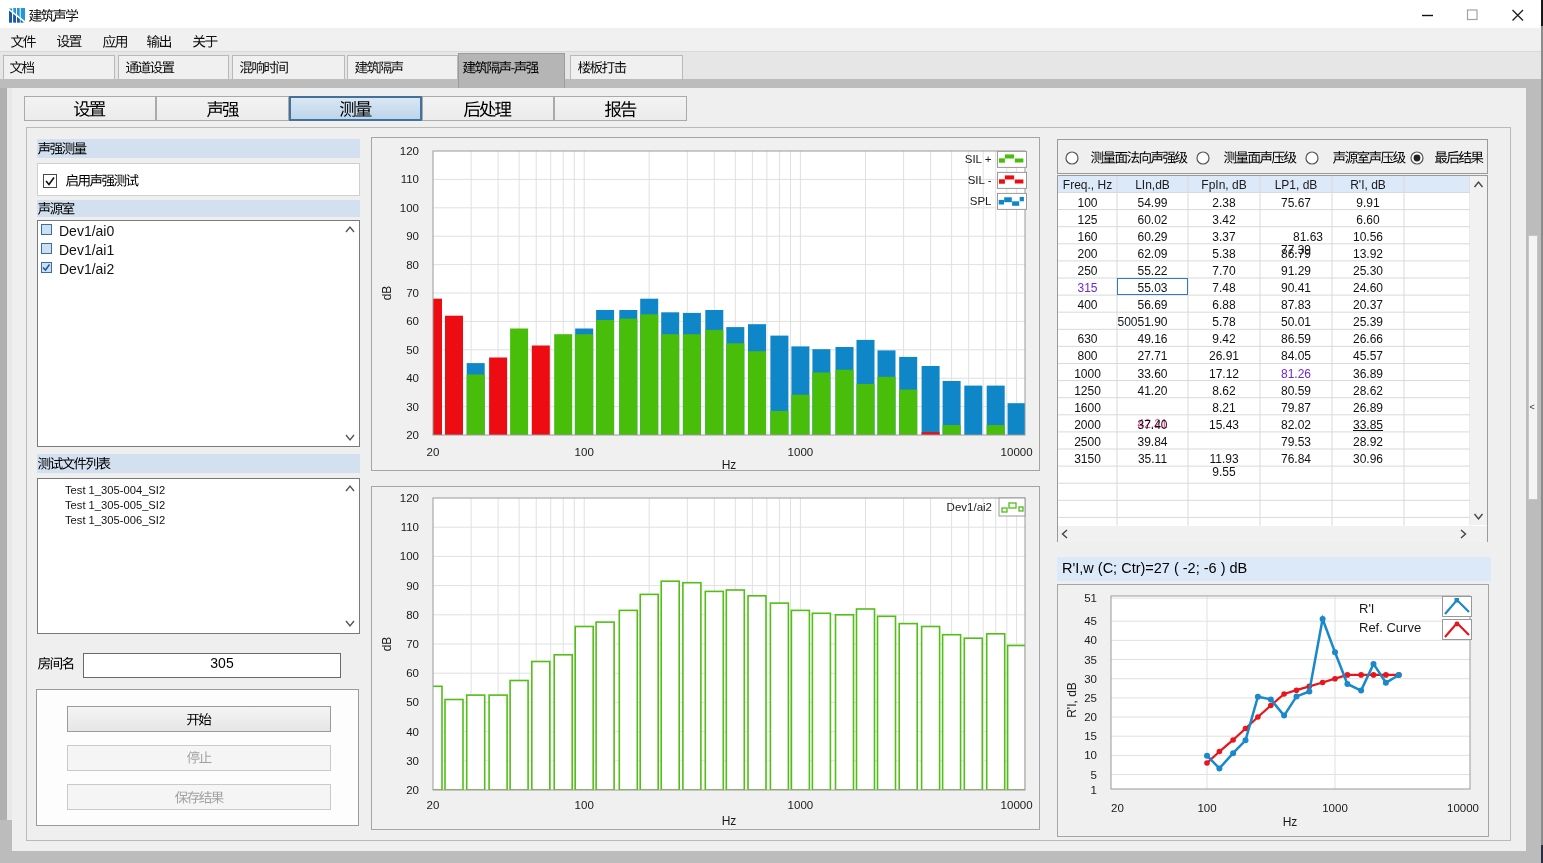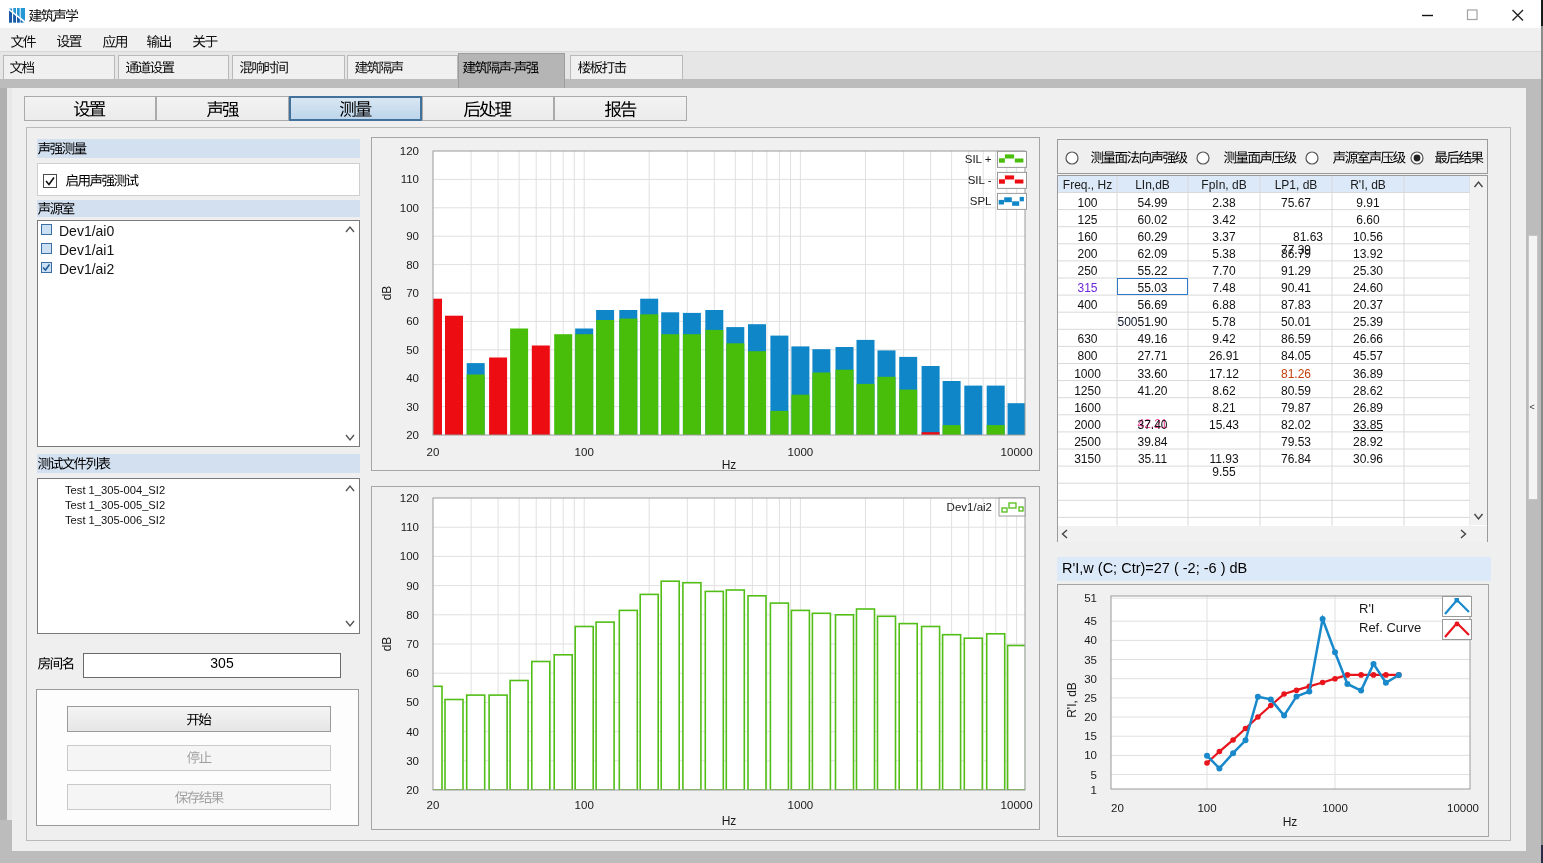--- a/index.html
+++ b/index.html
@@ -766,21 +766,21 @@
 <div style="position:absolute;left:1296px;top:330.35px;font:normal 12px 'Liberation Sans',sans-serif;color:#111;line-height:18px;white-space:pre;transform:translateX(-50%);">86.59</div>
 <div style="position:absolute;left:1368px;top:330.35px;font:normal 12px 'Liberation Sans',sans-serif;color:#111;line-height:18px;white-space:pre;transform:translateX(-50%);">26.66</div>
 <div style="position:absolute;left:1087.5px;top:347.45px;font:normal 12px 'Liberation Sans',sans-serif;color:#111;line-height:18px;white-space:pre;transform:translateX(-50%);">800</div>
 <div style="position:absolute;left:1152.5px;top:347.45px;font:normal 12px 'Liberation Sans',sans-serif;color:#111;line-height:18px;white-space:pre;transform:translateX(-50%);">27.71</div>
 <div style="position:absolute;left:1224px;top:347.45px;font:normal 12px 'Liberation Sans',sans-serif;color:#111;line-height:18px;white-space:pre;transform:translateX(-50%);">26.91</div>
 <div style="position:absolute;left:1296px;top:347.45px;font:normal 12px 'Liberation Sans',sans-serif;color:#111;line-height:18px;white-space:pre;transform:translateX(-50%);">84.05</div>
 <div style="position:absolute;left:1368px;top:347.45px;font:normal 12px 'Liberation Sans',sans-serif;color:#111;line-height:18px;white-space:pre;transform:translateX(-50%);">45.57</div>
 <div style="position:absolute;left:1087.5px;top:364.55px;font:normal 12px 'Liberation Sans',sans-serif;color:#111;line-height:18px;white-space:pre;transform:translateX(-50%);">1000</div>
 <div style="position:absolute;left:1152.5px;top:364.55px;font:normal 12px 'Liberation Sans',sans-serif;color:#111;line-height:18px;white-space:pre;transform:translateX(-50%);">33.60</div>
 <div style="position:absolute;left:1224px;top:364.55px;font:normal 12px 'Liberation Sans',sans-serif;color:#111;line-height:18px;white-space:pre;transform:translateX(-50%);">17.12</div>
-<div style="position:absolute;left:1296px;top:364.55px;font:normal 12px 'Liberation Sans',sans-serif;color:#c2410c;line-height:18px;white-space:pre;transform:translateX(-50%);">81.26</div>
+<div style="position:absolute;left:1296px;top:364.55px;font:normal 12px 'Liberation Sans',sans-serif;color:#6d28d9;line-height:18px;white-space:pre;transform:translateX(-50%);">81.26</div>
 <div style="position:absolute;left:1368px;top:364.55px;font:normal 12px 'Liberation Sans',sans-serif;color:#111;line-height:18px;white-space:pre;transform:translateX(-50%);">36.89</div>
 <div style="position:absolute;left:1087.5px;top:381.65px;font:normal 12px 'Liberation Sans',sans-serif;color:#111;line-height:18px;white-space:pre;transform:translateX(-50%);">1250</div>
 <div style="position:absolute;left:1152.5px;top:381.65px;font:normal 12px 'Liberation Sans',sans-serif;color:#111;line-height:18px;white-space:pre;transform:translateX(-50%);">41.20</div>
 <div style="position:absolute;left:1224px;top:381.65px;font:normal 12px 'Liberation Sans',sans-serif;color:#111;line-height:18px;white-space:pre;transform:translateX(-50%);">8.62</div>
 <div style="position:absolute;left:1296px;top:381.65px;font:normal 12px 'Liberation Sans',sans-serif;color:#111;line-height:18px;white-space:pre;transform:translateX(-50%);">80.59</div>
 <div style="position:absolute;left:1368px;top:381.65px;font:normal 12px 'Liberation Sans',sans-serif;color:#111;line-height:18px;white-space:pre;transform:translateX(-50%);">28.62</div>
 <div style="position:absolute;left:1087.5px;top:398.75px;font:normal 12px 'Liberation Sans',sans-serif;color:#111;line-height:18px;white-space:pre;transform:translateX(-50%);">1600</div>
 <div style="position:absolute;left:1152.5px;top:398.75px;font:normal 12px 'Liberation Sans',sans-serif;color:#ec4899;line-height:18px;white-space:pre;transform:translateX(-50%);margin-top:16px;">42.21</div>
 <div style="position:absolute;left:1224px;top:398.75px;font:normal 12px 'Liberation Sans',sans-serif;color:#111;line-height:18px;white-space:pre;transform:translateX(-50%);">8.21</div>
 <div style="position:absolute;left:1296px;top:398.75px;font:normal 12px 'Liberation Sans',sans-serif;color:#111;line-height:18px;white-space:pre;transform:translateX(-50%);">79.87</div>

